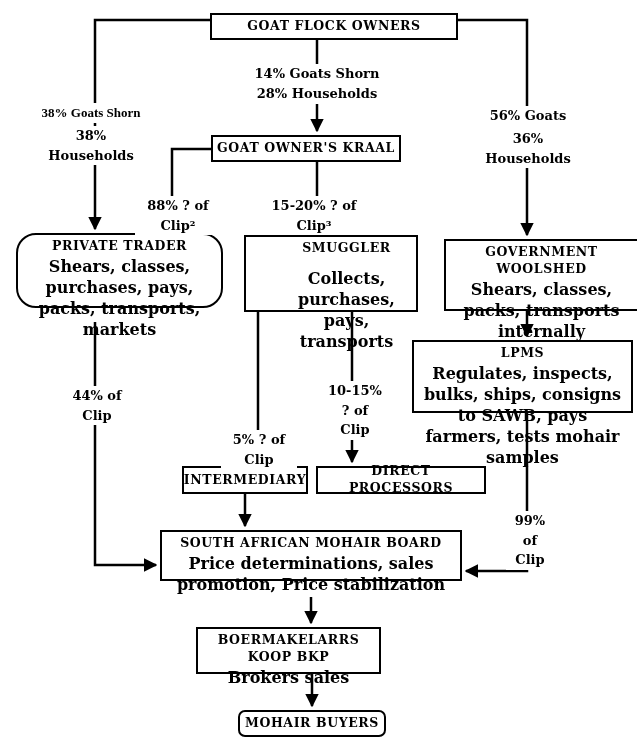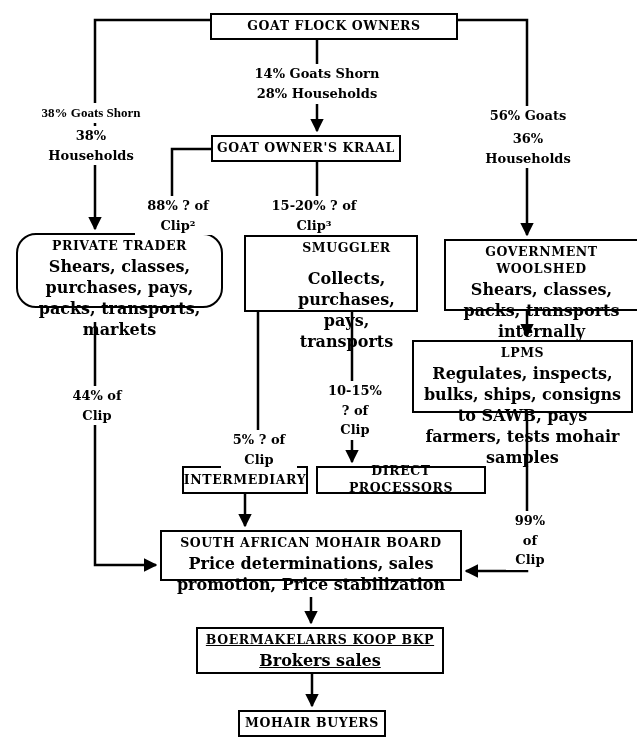--- a/index.html
+++ b/index.html
@@ -109,26 +109,26 @@
 
   <div class="box center" style="left:316px; top:466px; width:170px; height:28px;">
     <div class="title">DIRECT PROCESSORS</div>
   </div>
 
   <div class="box" style="left:160px; top:530px; width:302px; height:51px;">
     <div class="title">SOUTH AFRICAN MOHAIR BOARD</div>
     <div class="body">Price determinations, sales promotion, Price stabilization</div>
   </div>
 
-  <div class="box" style="left:196px; top:627px; width:248px; height:47px;text-decoration:underline;">
+  <div class="box" style="left:196px; top:627px; width:185px; height:47px;">
     <div class="title">BOERMAKELARRS KOOP BKP</div>
     <div class="body">Brokers sales</div>
   </div>
 
-  <div class="box center" style="left:238px; top:710px; width:148px; height:27px;">
+  <div class="box center" style="left:238px; top:710px; width:148px; height:27px;border-radius:7px;">
     <div class="title">MOHAIR BUYERS</div>
   </div>
 
   <div class="lbl" style="left:252px; top:64px; width:130px;">14% Goats Shorn</div>
   <div class="lbl" style="left:252px; top:84px; width:130px;">28% Households</div>
 
   <div class="lbl" style="left:36px; top:103px; width:110px;font-family:Liberation Serif, serif;">38% Goats Shorn</div>
   <div class="lbl" style="left:36px; top:126px; width:110px;">38% Households</div>
 
   <div class="lbl" style="left:473px; top:106px; width:110px;">56% Goats Shorn</div>

